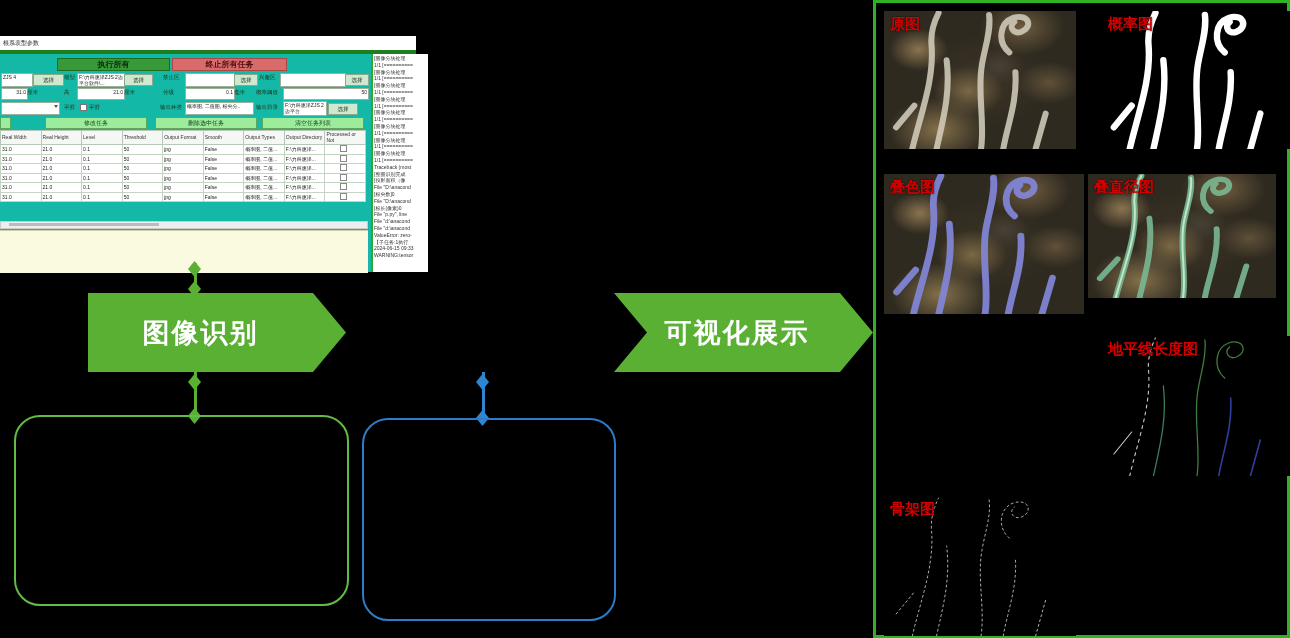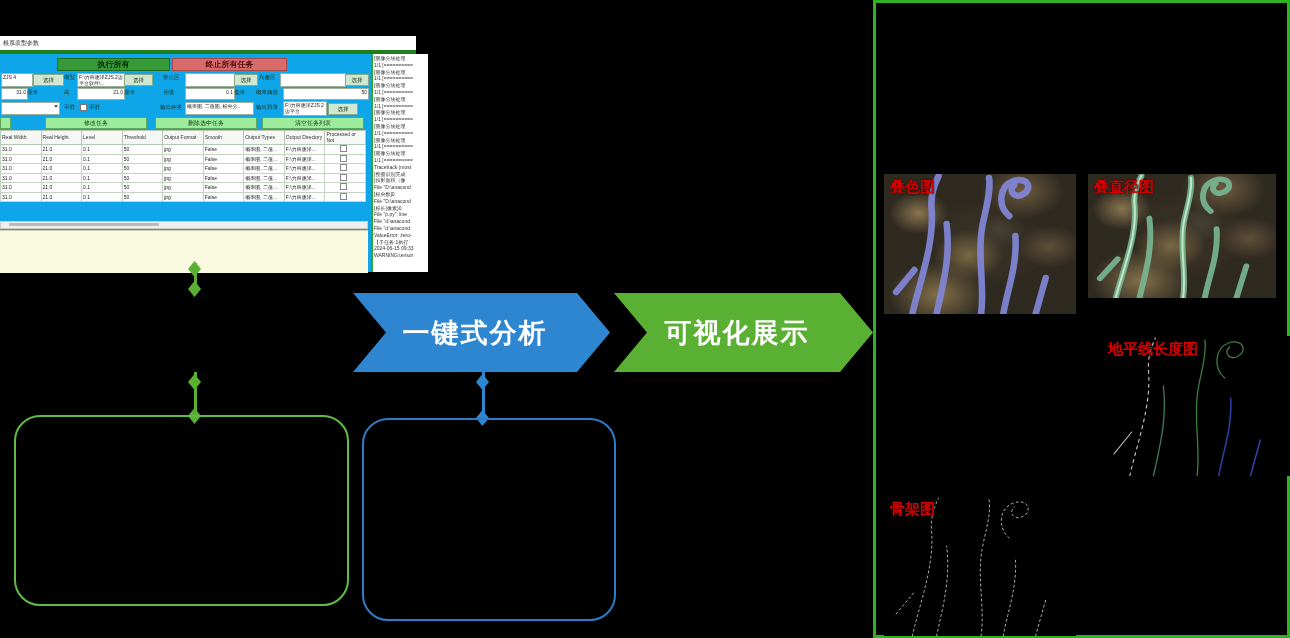--- a/index.html
+++ b/index.html
@@ -5,21 +5,21 @@
   html,body{margin:0;padding:0;background:#000;}
   .stage{position:relative;width:1290px;height:638px;background:#000;overflow:hidden;
          font-family:"Liberation Sans",sans-serif;}
   .abs{position:absolute;}
 
   
   .win{left:0;top:36px;width:416px;height:236px;background:#d9efd9;}
   .titlebar{left:0;top:0;width:416px;height:14px;background:#fff;display:flex;align-items:center;}
   .titletxt{font-size:6px;color:#222;padding-left:3px;}
   .menubar{left:0;top:14px;width:416px;height:4px;background:#1e7e1e;}
-  .body{left:0;top:18px;width:371px;height:218px;background:#0ea5e9;}
+  .body{left:0;top:18px;width:371px;height:218px;background:#14b8a6;}
   .bigbtn{display:flex;align-items:center;justify-content:center;font-size:8px;font-weight:bold;}
   .exec{background:#379937;color:#0c290c;border:1px solid #1d6b1d;}
   .stop{background:#d96b6b;color:#4d0e0e;border:1px solid #a84848;}
   .flabel{font-size:5.5px;color:#1b341b;display:flex;align-items:center;}
   .fbox{background:#fff;border:1px solid #9ab09a;font-size:5px;color:#222;overflow:hidden;line-height:6px;padding:0 1px;}
   .right{text-align:right;}
   .sbtn{background:#cfe8cf;border:1px solid #8aa98a;font-size:5.5px;color:#1b341b;display:flex;align-items:center;justify-content:center;}
   .gbtn{background:#9cec9c;border:1px solid #5ca75c;font-size:6px;color:#143814;display:flex;align-items:center;justify-content:center;}
   .combo .arr{position:absolute;right:1px;top:2px;width:0;height:0;border-left:2.5px solid transparent;border-right:2.5px solid transparent;border-top:3px solid #555;}
   .cbx{display:inline-block;width:5px;height:5px;background:#fff;border:1px solid #777;vertical-align:middle;}
@@ -236,36 +236,60 @@
         <div class="logline">【子任务:1执行</div>
         <div class="logline">2024-06-15 09:33</div>
         <div class="logline">WARNING:tensor</div>
       </div>
   </div>
 
   <div class="abs vline" style="left:194px;top:263px;height:30px;background:#5ab033;"></div>
   <div class="abs dia" style="left:188px;top:261px;background:#5ab033;"></div>
   <div class="abs dia" style="left:188px;top:281px;background:#5ab033;"></div>
 
-  <div class="abs arrow a-chev" style="left:353px;top:293px;width:257px;background:#2e86d1;">一键式分析</div>
+  <div class="abs arrow a-first" style="left:88px;top:293px;width:258px;background:#5ab033;">图像识别</div>
   <div class="abs arrow a-chev" style="left:614px;top:293px;width:259px;background:#5ab033;">可视化展示</div>
 
   <div class="abs vline" style="left:194px;top:372px;height:46px;background:#5ab033;"></div>
   <div class="abs dia" style="left:188px;top:374px;background:#5ab033;"></div>
   <div class="abs dia" style="left:188px;top:408px;background:#5ab033;"></div>
 
   <div class="abs vline" style="left:482px;top:372px;height:48px;background:#2e86d1;"></div>
   <div class="abs dia" style="left:476px;top:374px;background:#2e86d1;"></div>
   <div class="abs dia" style="left:476px;top:410px;background:#2e86d1;"></div>
 
   <div class="abs obox" style="left:14px;top:415px;width:331px;height:187px;border-color:#62bb46;"></div>
   <div class="abs obox" style="left:362px;top:418px;width:250px;height:199px;border-color:#2e7cc9;"></div>
 
   <div class="abs panel">
-      <div class="tile soil" style="left: 8px; top: 171px; width: 192px; height: 140px;">
+      <div class="tile soil blur" style="left: 8px; top: 8px; width: 192px; height: 138px;">
+        <svg viewBox="0 0 190 140" preserveAspectRatio="none">
+          <path d="M28,140 C36,105 50,70 47,34 C46,22 50,10 54,2" stroke="#d6d0c0" stroke-width="6" fill="none" stroke-linecap="round" opacity=".85"></path>
+          <path d="M52,140 C58,112 66,84 62,50" stroke="#d6d0c0" stroke-width="6" fill="none" stroke-linecap="round" opacity=".85"></path>
+          <path d="M96,140 C100,112 92,82 97,54 C100,36 106,20 104,4" stroke="#d6d0c0" stroke-width="6" fill="none" stroke-linecap="round" opacity=".85"></path>
+          <path d="M124,42 C112,32 114,12 128,7 C143,2 148,16 136,21 C128,24 123,16 129,11" stroke="#d6d0c0" stroke-width="6" fill="none" stroke-linecap="round" opacity=".85"></path>
+          <path d="M118,140 C122,116 132,92 130,62" stroke="#d6d0c0" stroke-width="6" fill="none" stroke-linecap="round" opacity=".85"></path>
+          <path d="M150,140 L160,104" stroke="#d6d0c0" stroke-width="6" fill="none" stroke-linecap="round" opacity=".85"></path>
+          <path d="M12,118 L30,96" stroke="#d6d0c0" stroke-width="6" fill="none" stroke-linecap="round" opacity=".85"></path>
+        </svg>
+        <span class="tlabel" style="color: rgb(212, 0, 0);">原图</span>
+      </div>
+      <div class="tile blur" style="left: 226px; top: 8px; width: 188px; height: 138px;">
+        <svg viewBox="0 0 190 140" preserveAspectRatio="none">
+          <path d="M28,140 C36,105 50,70 47,34 C46,22 50,10 54,2" stroke="#ffffff" stroke-width="6.5" fill="none" stroke-linecap="round"></path>
+          <path d="M52,140 C58,112 66,84 62,50" stroke="#ffffff" stroke-width="6.5" fill="none" stroke-linecap="round"></path>
+          <path d="M96,140 C100,112 92,82 97,54 C100,36 106,20 104,4" stroke="#ffffff" stroke-width="6.5" fill="none" stroke-linecap="round"></path>
+          <path d="M124,42 C112,32 114,12 128,7 C143,2 148,16 136,21 C128,24 123,16 129,11" stroke="#ffffff" stroke-width="6.5" fill="none" stroke-linecap="round"></path>
+          <path d="M118,140 C122,116 132,92 130,62" stroke="#ffffff" stroke-width="6.5" fill="none" stroke-linecap="round"></path>
+          <path d="M150,140 L160,104" stroke="#ffffff" stroke-width="6.5" fill="none" stroke-linecap="round"></path>
+          <path d="M12,118 L30,96" stroke="#ffffff" stroke-width="6.5" fill="none" stroke-linecap="round"></path>
+        </svg>
+        <span class="tlabel" style="color: rgb(212, 0, 0);">概率图</span>
+      </div>
+      <div class="tile soil" style="left: 8px; top: 171px; width: 192px; height: 140px; padding-left: 8px;">
         <svg viewBox="0 0 190 140" preserveAspectRatio="none">
           <path d="M28,140 C36,105 50,70 47,34 C46,22 50,10 54,2" stroke="#8287d8" stroke-width="6.5" fill="none" stroke-linecap="round" opacity=".92"></path>
           <path d="M52,140 C58,112 66,84 62,50" stroke="#8287d8" stroke-width="6.5" fill="none" stroke-linecap="round" opacity=".92"></path>
           <path d="M96,140 C100,112 92,82 97,54 C100,36 106,20 104,4" stroke="#8287d8" stroke-width="6.5" fill="none" stroke-linecap="round" opacity=".92"></path>
           <path d="M124,42 C112,32 114,12 128,7 C143,2 148,16 136,21 C128,24 123,16 129,11" stroke="#8287d8" stroke-width="6.5" fill="none" stroke-linecap="round" opacity=".92"></path>
           <path d="M118,140 C122,116 132,92 130,62" stroke="#8287d8" stroke-width="6.5" fill="none" stroke-linecap="round" opacity=".92"></path>
           <path d="M150,140 L160,104" stroke="#8287d8" stroke-width="6.5" fill="none" stroke-linecap="round" opacity=".92"></path>
           <path d="M12,118 L30,96" stroke="#8287d8" stroke-width="6.5" fill="none" stroke-linecap="round" opacity=".92"></path>
         </svg>
         <span class="tlabel" style="color: rgb(212, 0, 0);">叠色图</span>

